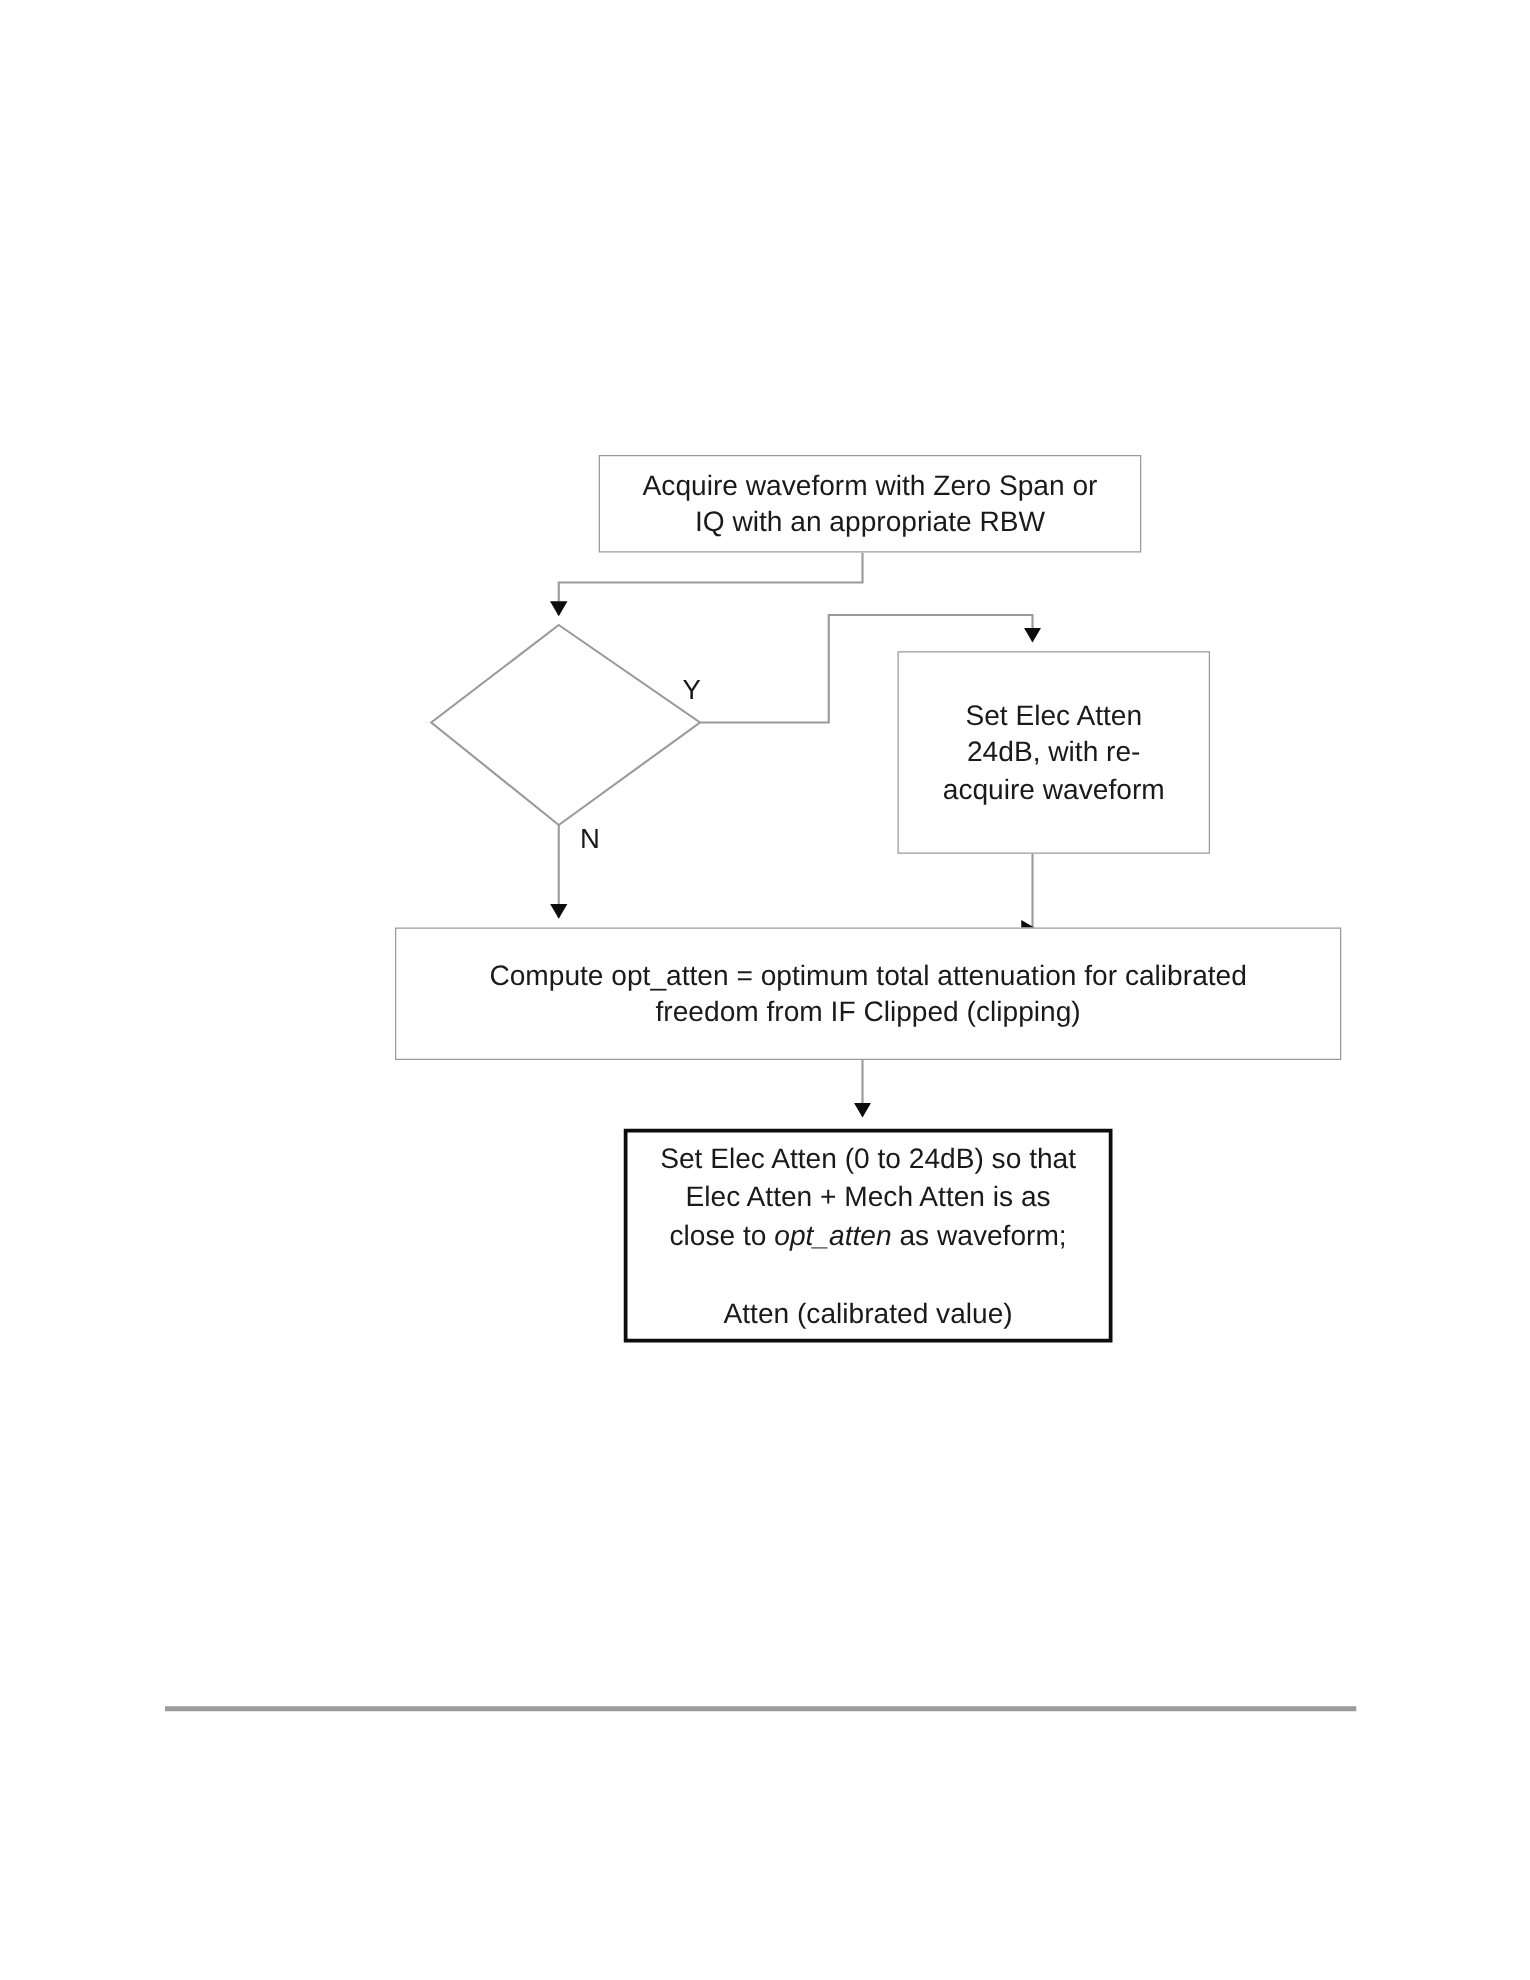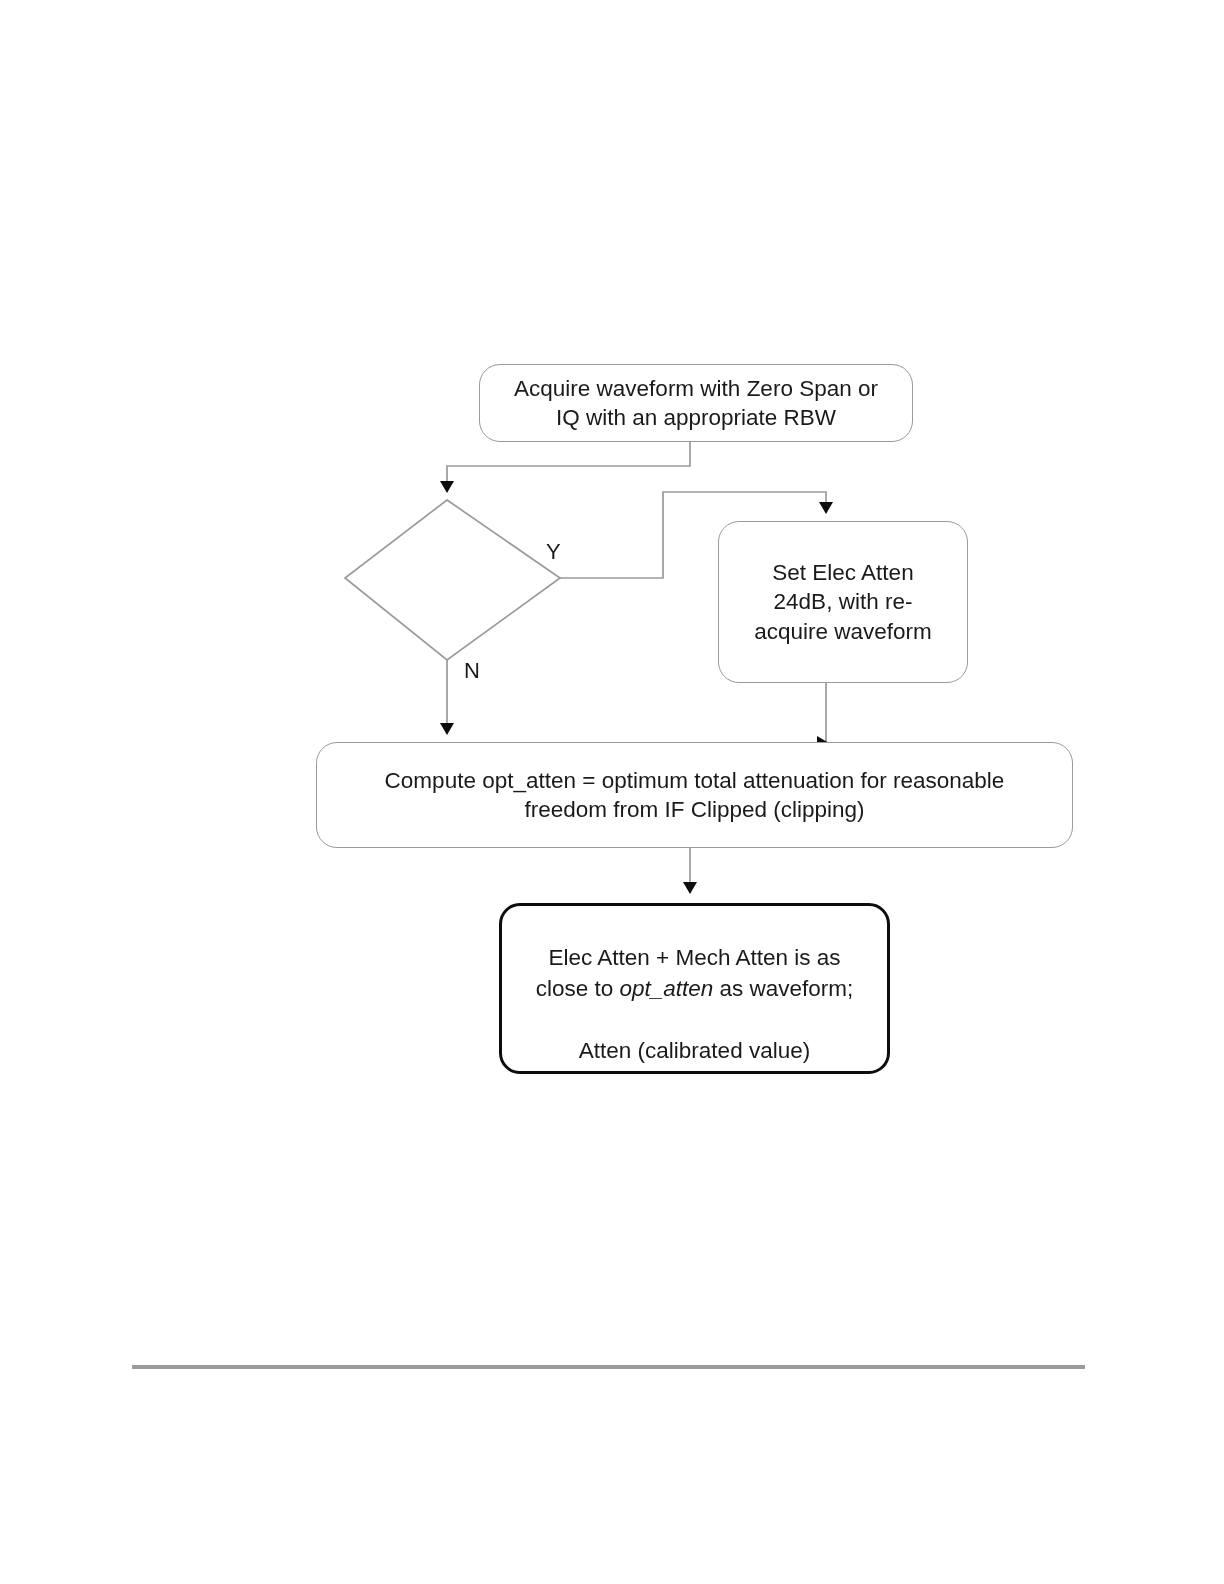--- a/index.html
+++ b/index.html
@@ -6,21 +6,21 @@
   html,body{margin:0;padding:0;background:#fff;}
   body{width:1224px;height:1584px;position:relative;overflow:hidden;
        font-family:"Liberation Sans","DejaVu Sans",sans-serif;color:#1a1a1a;}
   .page{position:absolute;inset:0;background:#ffffff;}
 
   
   #flow-svg{position:absolute;left:0;top:0;width:1224px;height:1584px;}
 
   .node{position:absolute;box-sizing:border-box;display:flex;
         align-items:center;justify-content:center;text-align:center;
-        background:#ffffff;border-radius:21px;}
+        background:#ffffff;}
   .node .txt{display:block;line-height:1.30;}
 
   
   .proc{border:1.6px solid #9a9a9a;}
   
   .proc-bold{border:3px solid #0d0d0d;}
 
   #node-acquire{left:479px;top:364px;width:434px;height:78px;font-size:22.5px;}
   #node-setatten{left:718px;top:521px;width:250px;height:162px;font-size:22.5px;}
   #node-compute{left:316px;top:742px;width:757px;height:106px;font-size:22.5px;}
@@ -84,28 +84,28 @@
   <div id="node-setatten" class="node proc">
     <span class="txt">
       <span>Set Elec Atten</span><br>
       <span>24dB, with re-</span><br>
       <span>acquire waveform</span>
     </span>
   </div>
 
   <div id="node-compute" class="node proc">
     <span class="txt">
-      <span>Compute opt_atten = optimum total attenuation for reasonable</span><br>
+      <span>Compute opt_atten = optimum total attenuation for calibrated</span><br>
       <span>freedom from IF Clipped (clipping)</span>
     </span>
   </div>
 
   <div id="node-final" class="node proc-bold">
     <span class="txt">
-      <br>
+      <span>Set Elec Atten (0 to 24dB) so that</span><br>
       <span>Elec Atten + Mech Atten is as</span><br>
       <span>close to </span><em class="var">opt_atten</em><span> as waveform;</span><br>
       <br>
       <span>Atten (calibrated value)</span>
     </span>
   </div>
 
   <div id="label-yes" class="edge-label">Y</div>
   <div id="label-no" class="edge-label">N</div>
 

